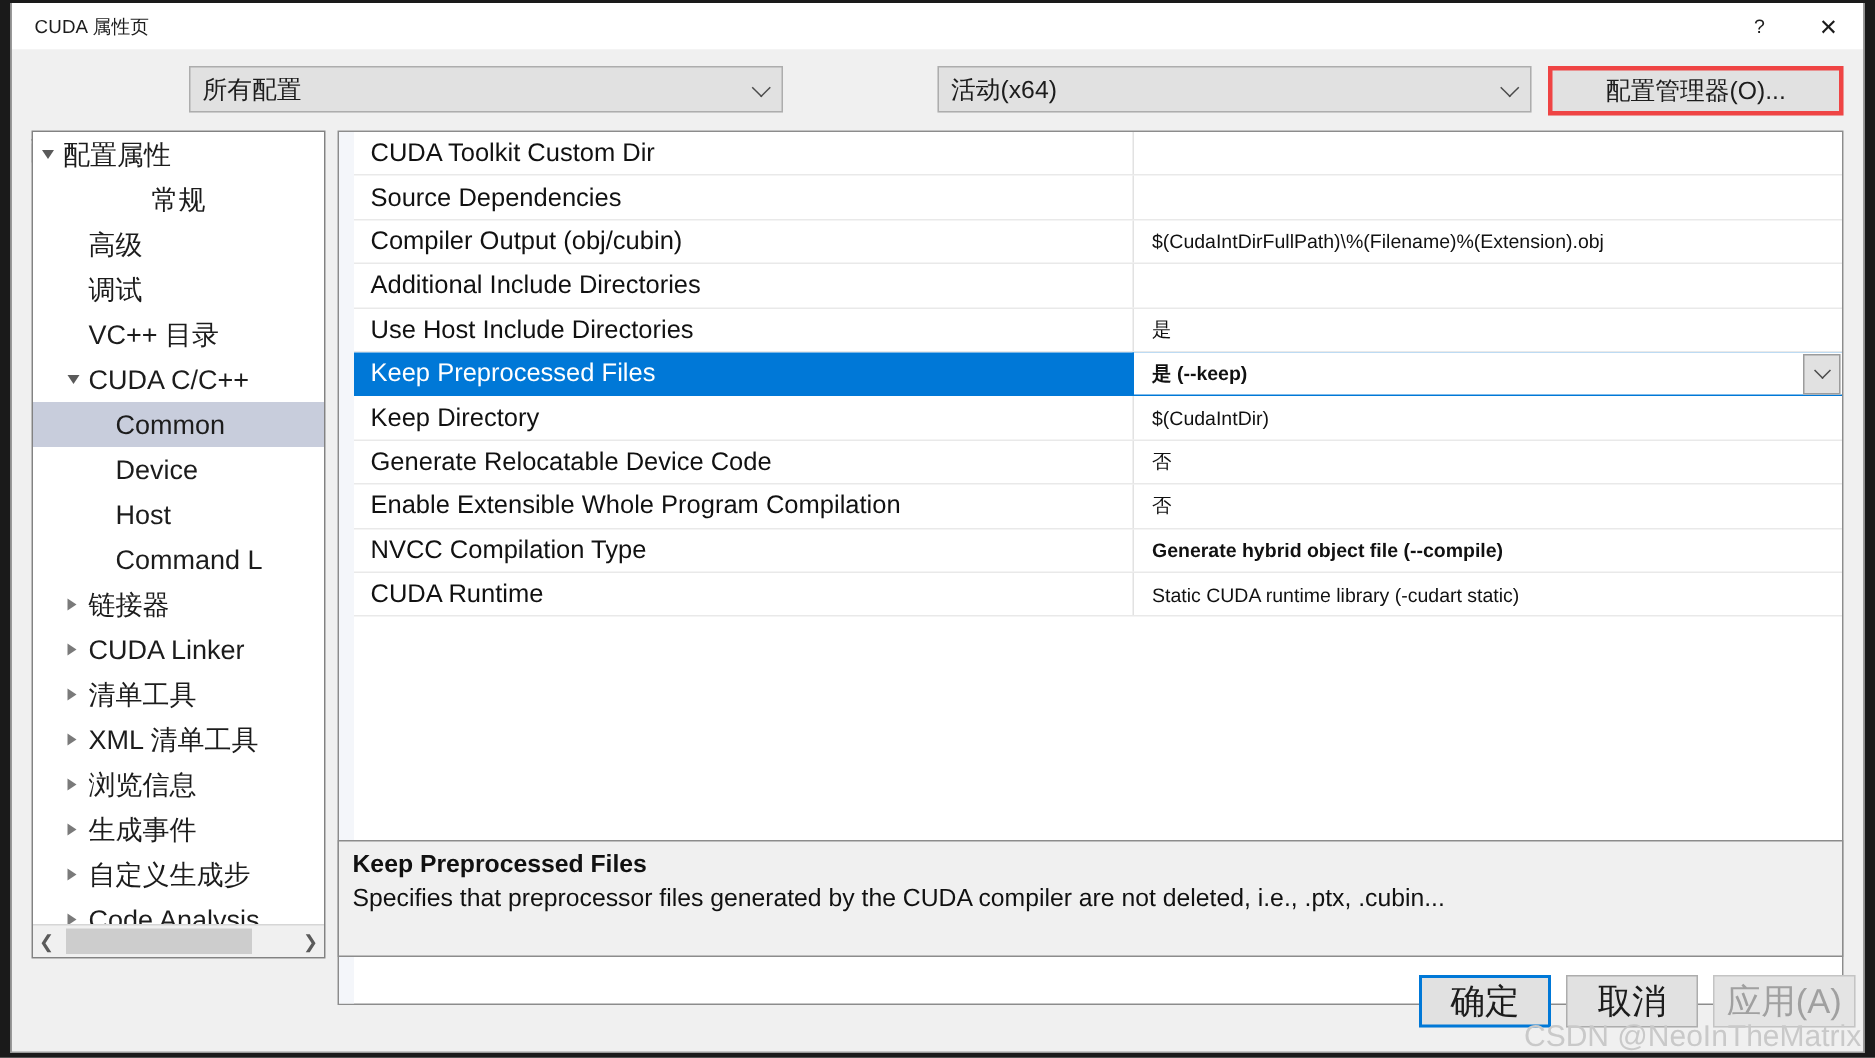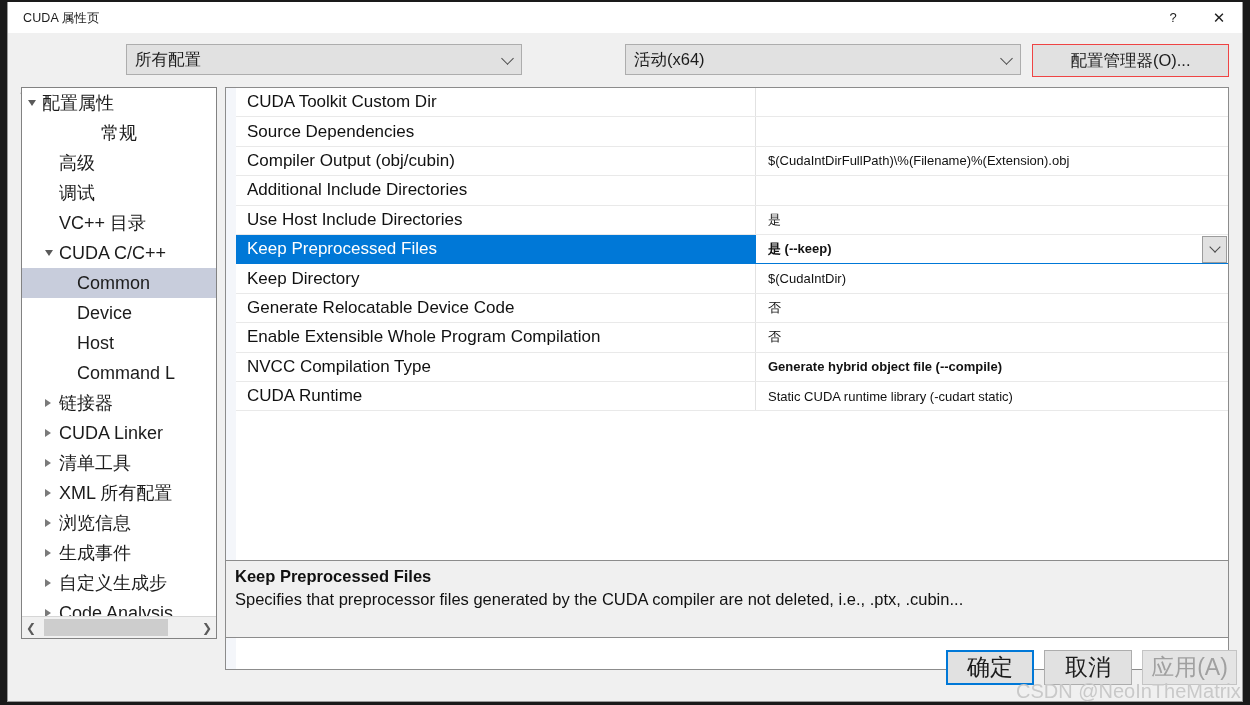--- a/index.html
+++ b/index.html
@@ -71,21 +71,21 @@
     border-left: 1.4px solid #4a4a4a;
     border-bottom: 1.4px solid #4a4a4a;
     transform: rotate(-45deg);
   }
   #combo-config   { left: 118px; width: 396px; }
   #combo-platform { left: 617px; width: 396px; }
 
   #btn-config-mgr {
     position: absolute; left: 1024px; top: 11px;
     width: 197px; height: 33px;
-    background: #e1e1e1; border: 1px solid #ef4444;
+    background: #e1e1e1; border: 3px solid #ef4444;
     font-size: 16.5px; color: #1c1c1c;
     display: flex; align-items: center; justify-content: center;
     cursor: default; white-space: nowrap;
   }
 
   
   #tree-panel {
     position: absolute; left: 13px; top: 85px;
     width: 196px; height: 552px;
     background: #ffffff;
@@ -321,21 +321,21 @@
         <div class="tree-item">
           <span class="tree-arrow collapsed" style="left: 23px;"></span>
           <span class="tree-label" style="left: 37px;">CUDA Linker</span>
         </div>
         <div class="tree-item">
           <span class="tree-arrow collapsed" style="left: 23px;"></span>
           <span class="tree-label" style="left: 37px;">清单工具</span>
         </div>
         <div class="tree-item">
           <span class="tree-arrow collapsed" style="left: 23px;"></span>
-          <span class="tree-label" style="left: 37px;">XML 所有配置</span>
+          <span class="tree-label" style="left: 37px;">XML 清单工具</span>
         </div>
         <div class="tree-item">
           <span class="tree-arrow collapsed" style="left: 23px;"></span>
           <span class="tree-label" style="left: 37px;">浏览信息</span>
         </div>
         <div class="tree-item">
           <span class="tree-arrow collapsed" style="left: 23px;"></span>
           <span class="tree-label" style="left: 37px;">生成事件</span>
         </div>
         <div class="tree-item">

